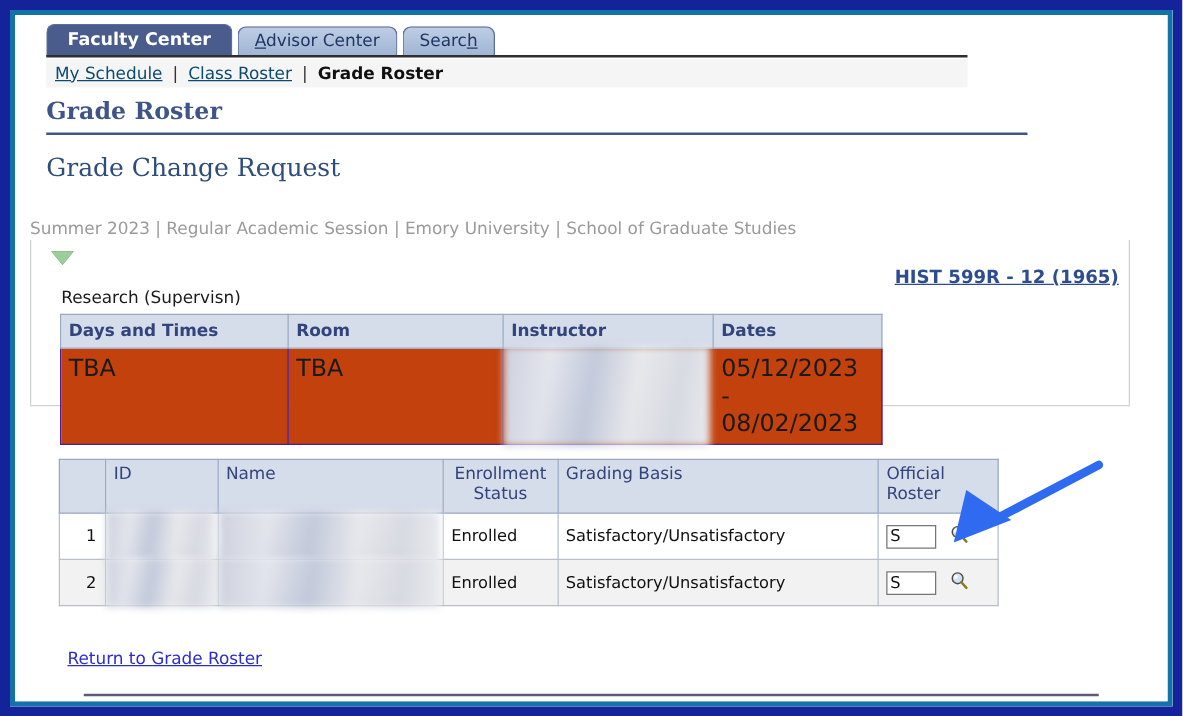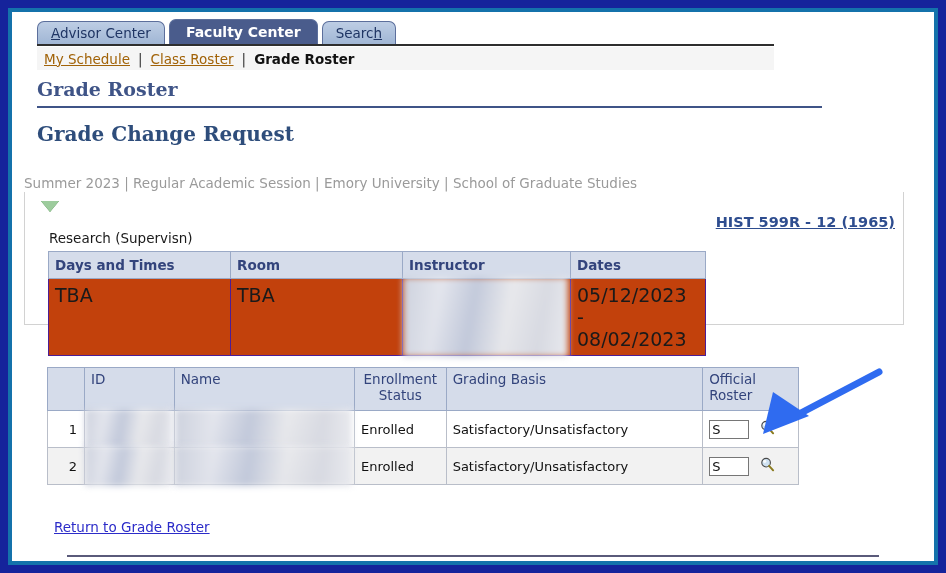--- a/index.html
+++ b/index.html
@@ -98,21 +98,21 @@
     top: 35px;
     width: 737px;
     height: 23px;
     background: #f5f5f5;
     display: flex;
     align-items: center;
     padding-left: 2px;
     box-sizing: border-box;
   }
   .crumb-link {
-    color: #a16207;
+    color: #0c4a6e;
     text-decoration: underline;
     font-size: 13.5px;
     padding: 0 5px;
   }
   .crumb-sep {
     color: #333;
     font-size: 13.5px;
     padding: 0 3px;
   }
   .crumb-current {
@@ -134,21 +134,21 @@
     color: #3f5487;
     padding-bottom: 6px;
     border-bottom: 2px solid #3f5487;
     box-sizing: border-box;
   }
   #h-grade-change {
     position: absolute;
     left: 25px;
     top: 110px;
     font-family: "DejaVu Serif", "Liberation Serif", serif;
-    font-weight: bold;
+    font-weight: normal;
     font-size: 20px;
     color: #2e4d7b;
   }
 
   
   #termline {
     position: absolute;
     left: 12px;
     top: 163px;
     width: 880px;
@@ -348,25 +348,25 @@
 <body>
 
 <div id="screen">
 
   <div id="outer-frame"></div>
   <div id="inner-frame"></div>
 
   <div id="page">
 
     <div id="tabbar">
+      <div class="tab active">
+        <span>Faculty Center</span>
+      </div>
       <div class="tab inactive">
         <span class="ak">A</span><span>dvisor Center</span>
-      </div>
-      <div class="tab active">
-        <span>Faculty Center</span>
       </div>
       <div class="tab inactive">
         <span>Searc</span><span class="ak">h</span>
       </div>
     </div>
     <div id="tab-underline"></div>
 
     <div id="crumbbar">
       <a class="crumb-link" href="#">My Schedule</a>
       <span class="crumb-sep">|</span>

